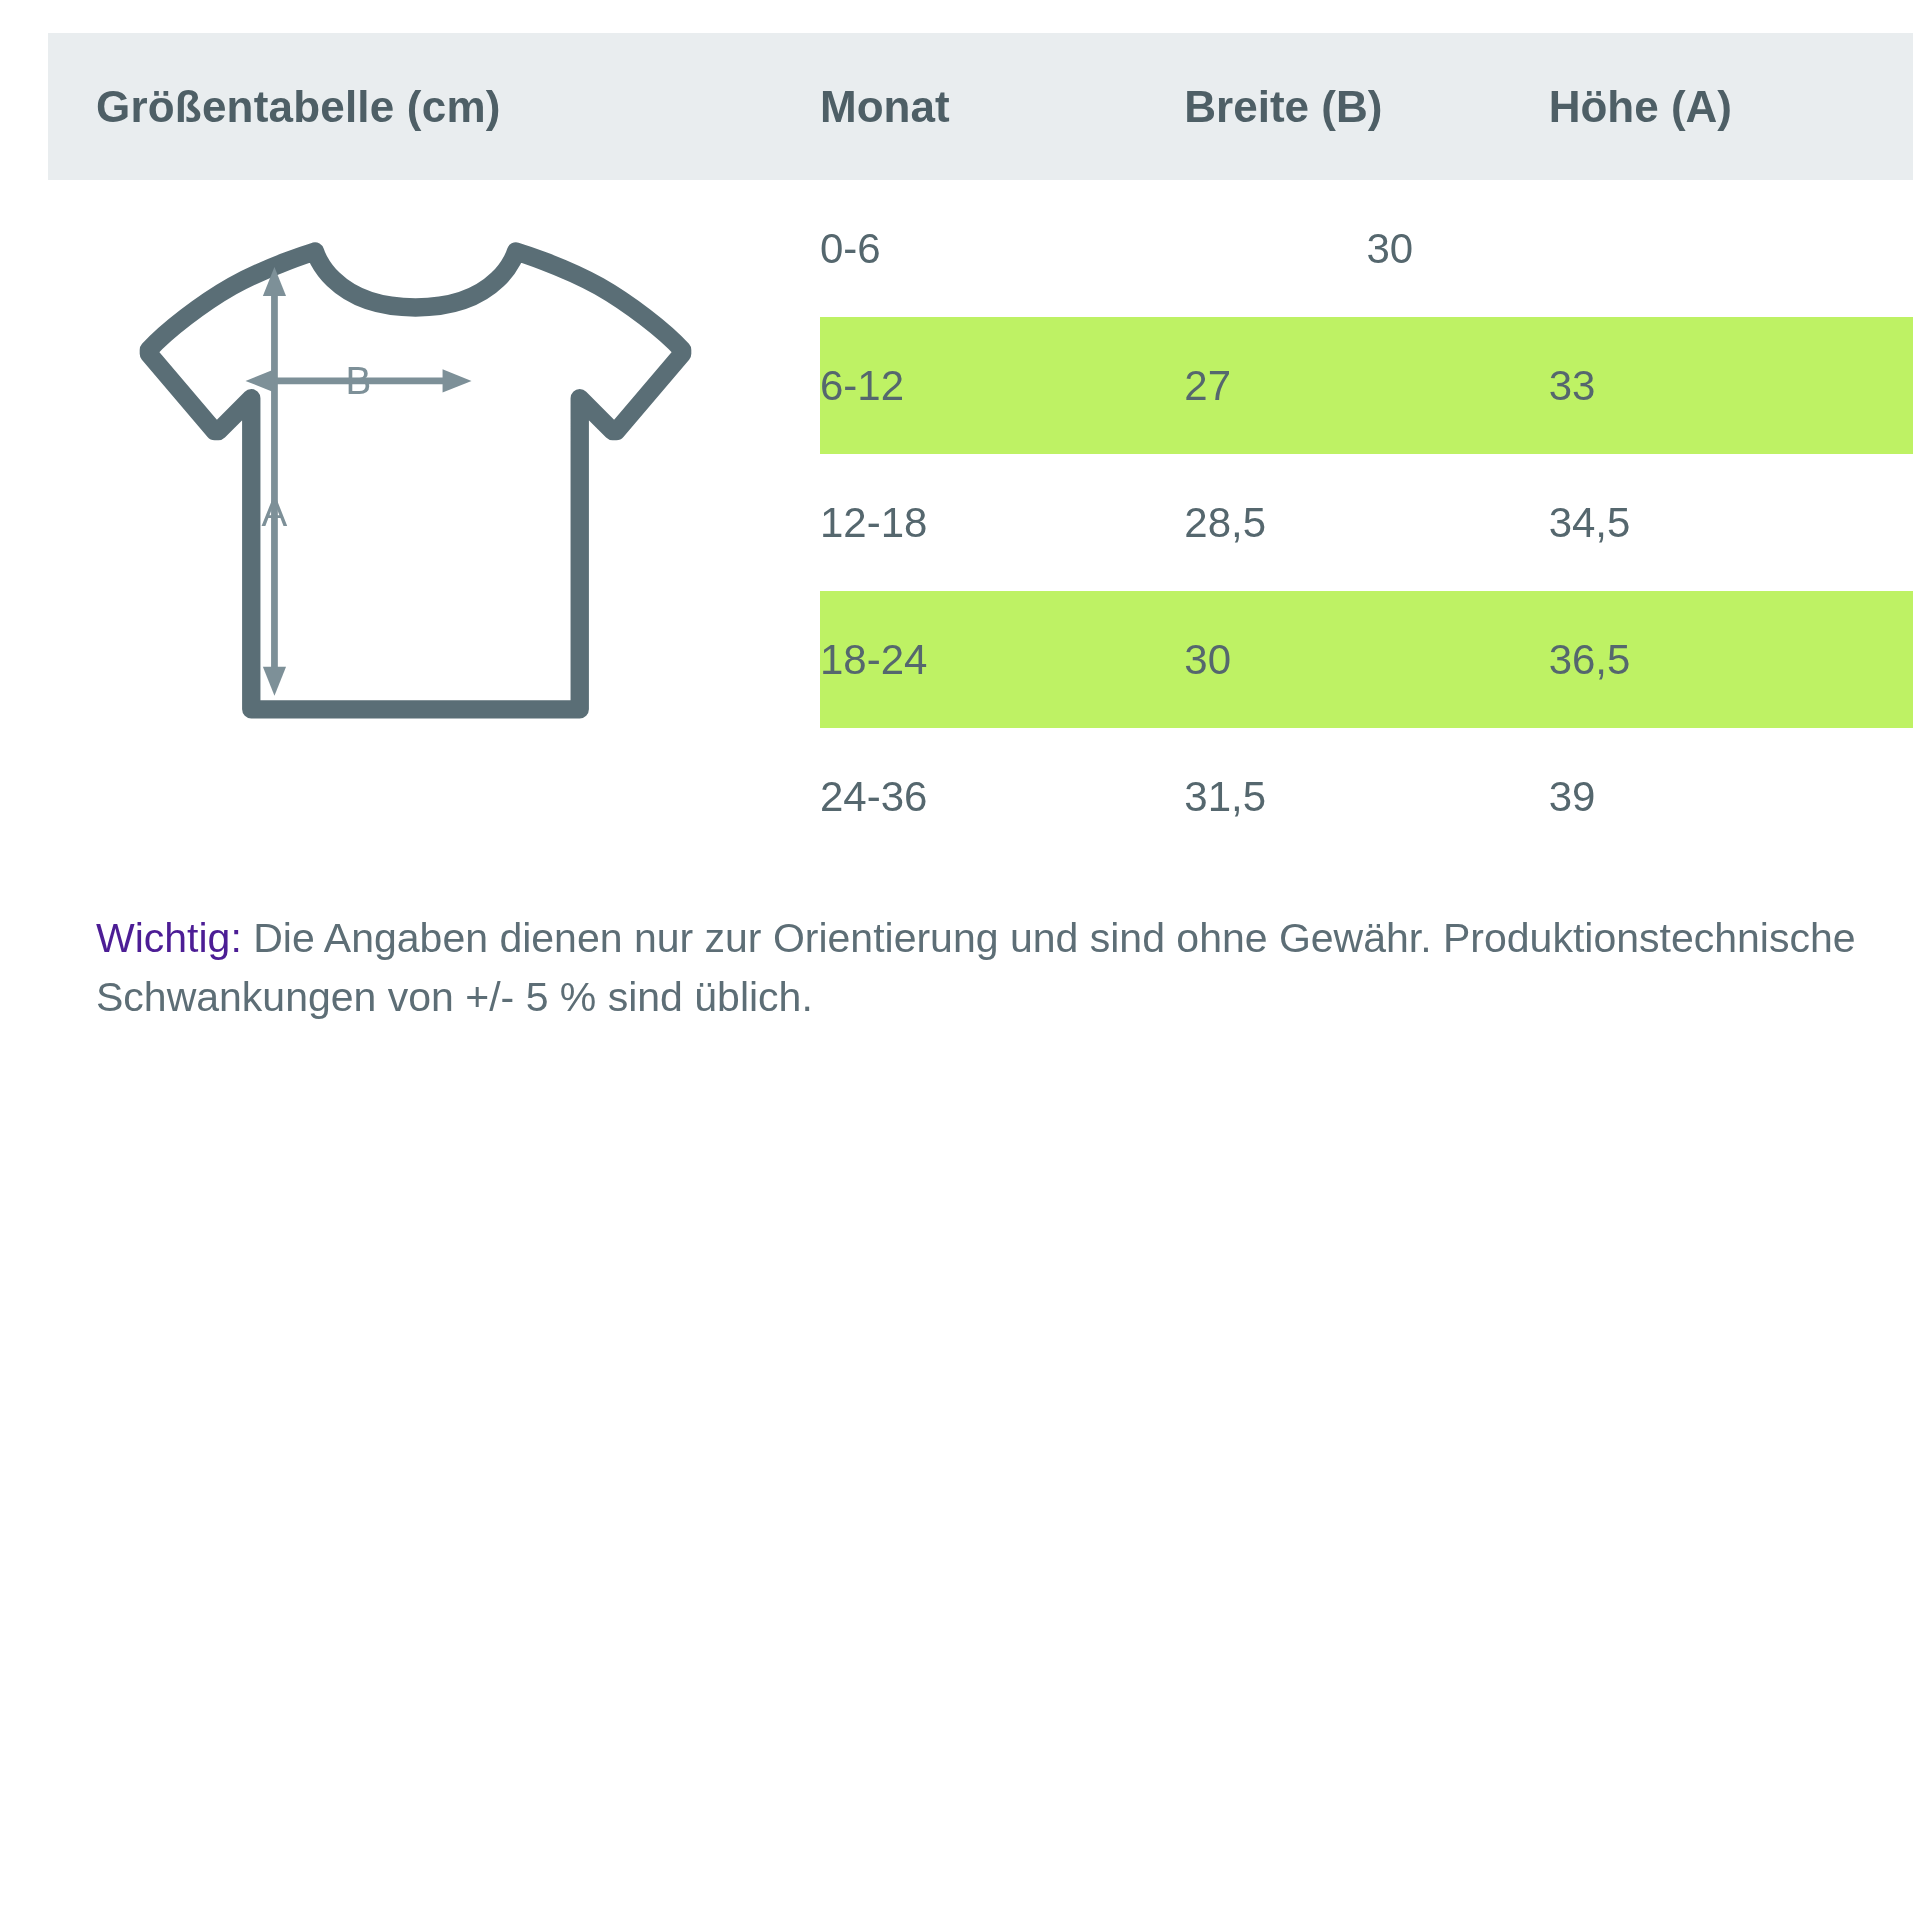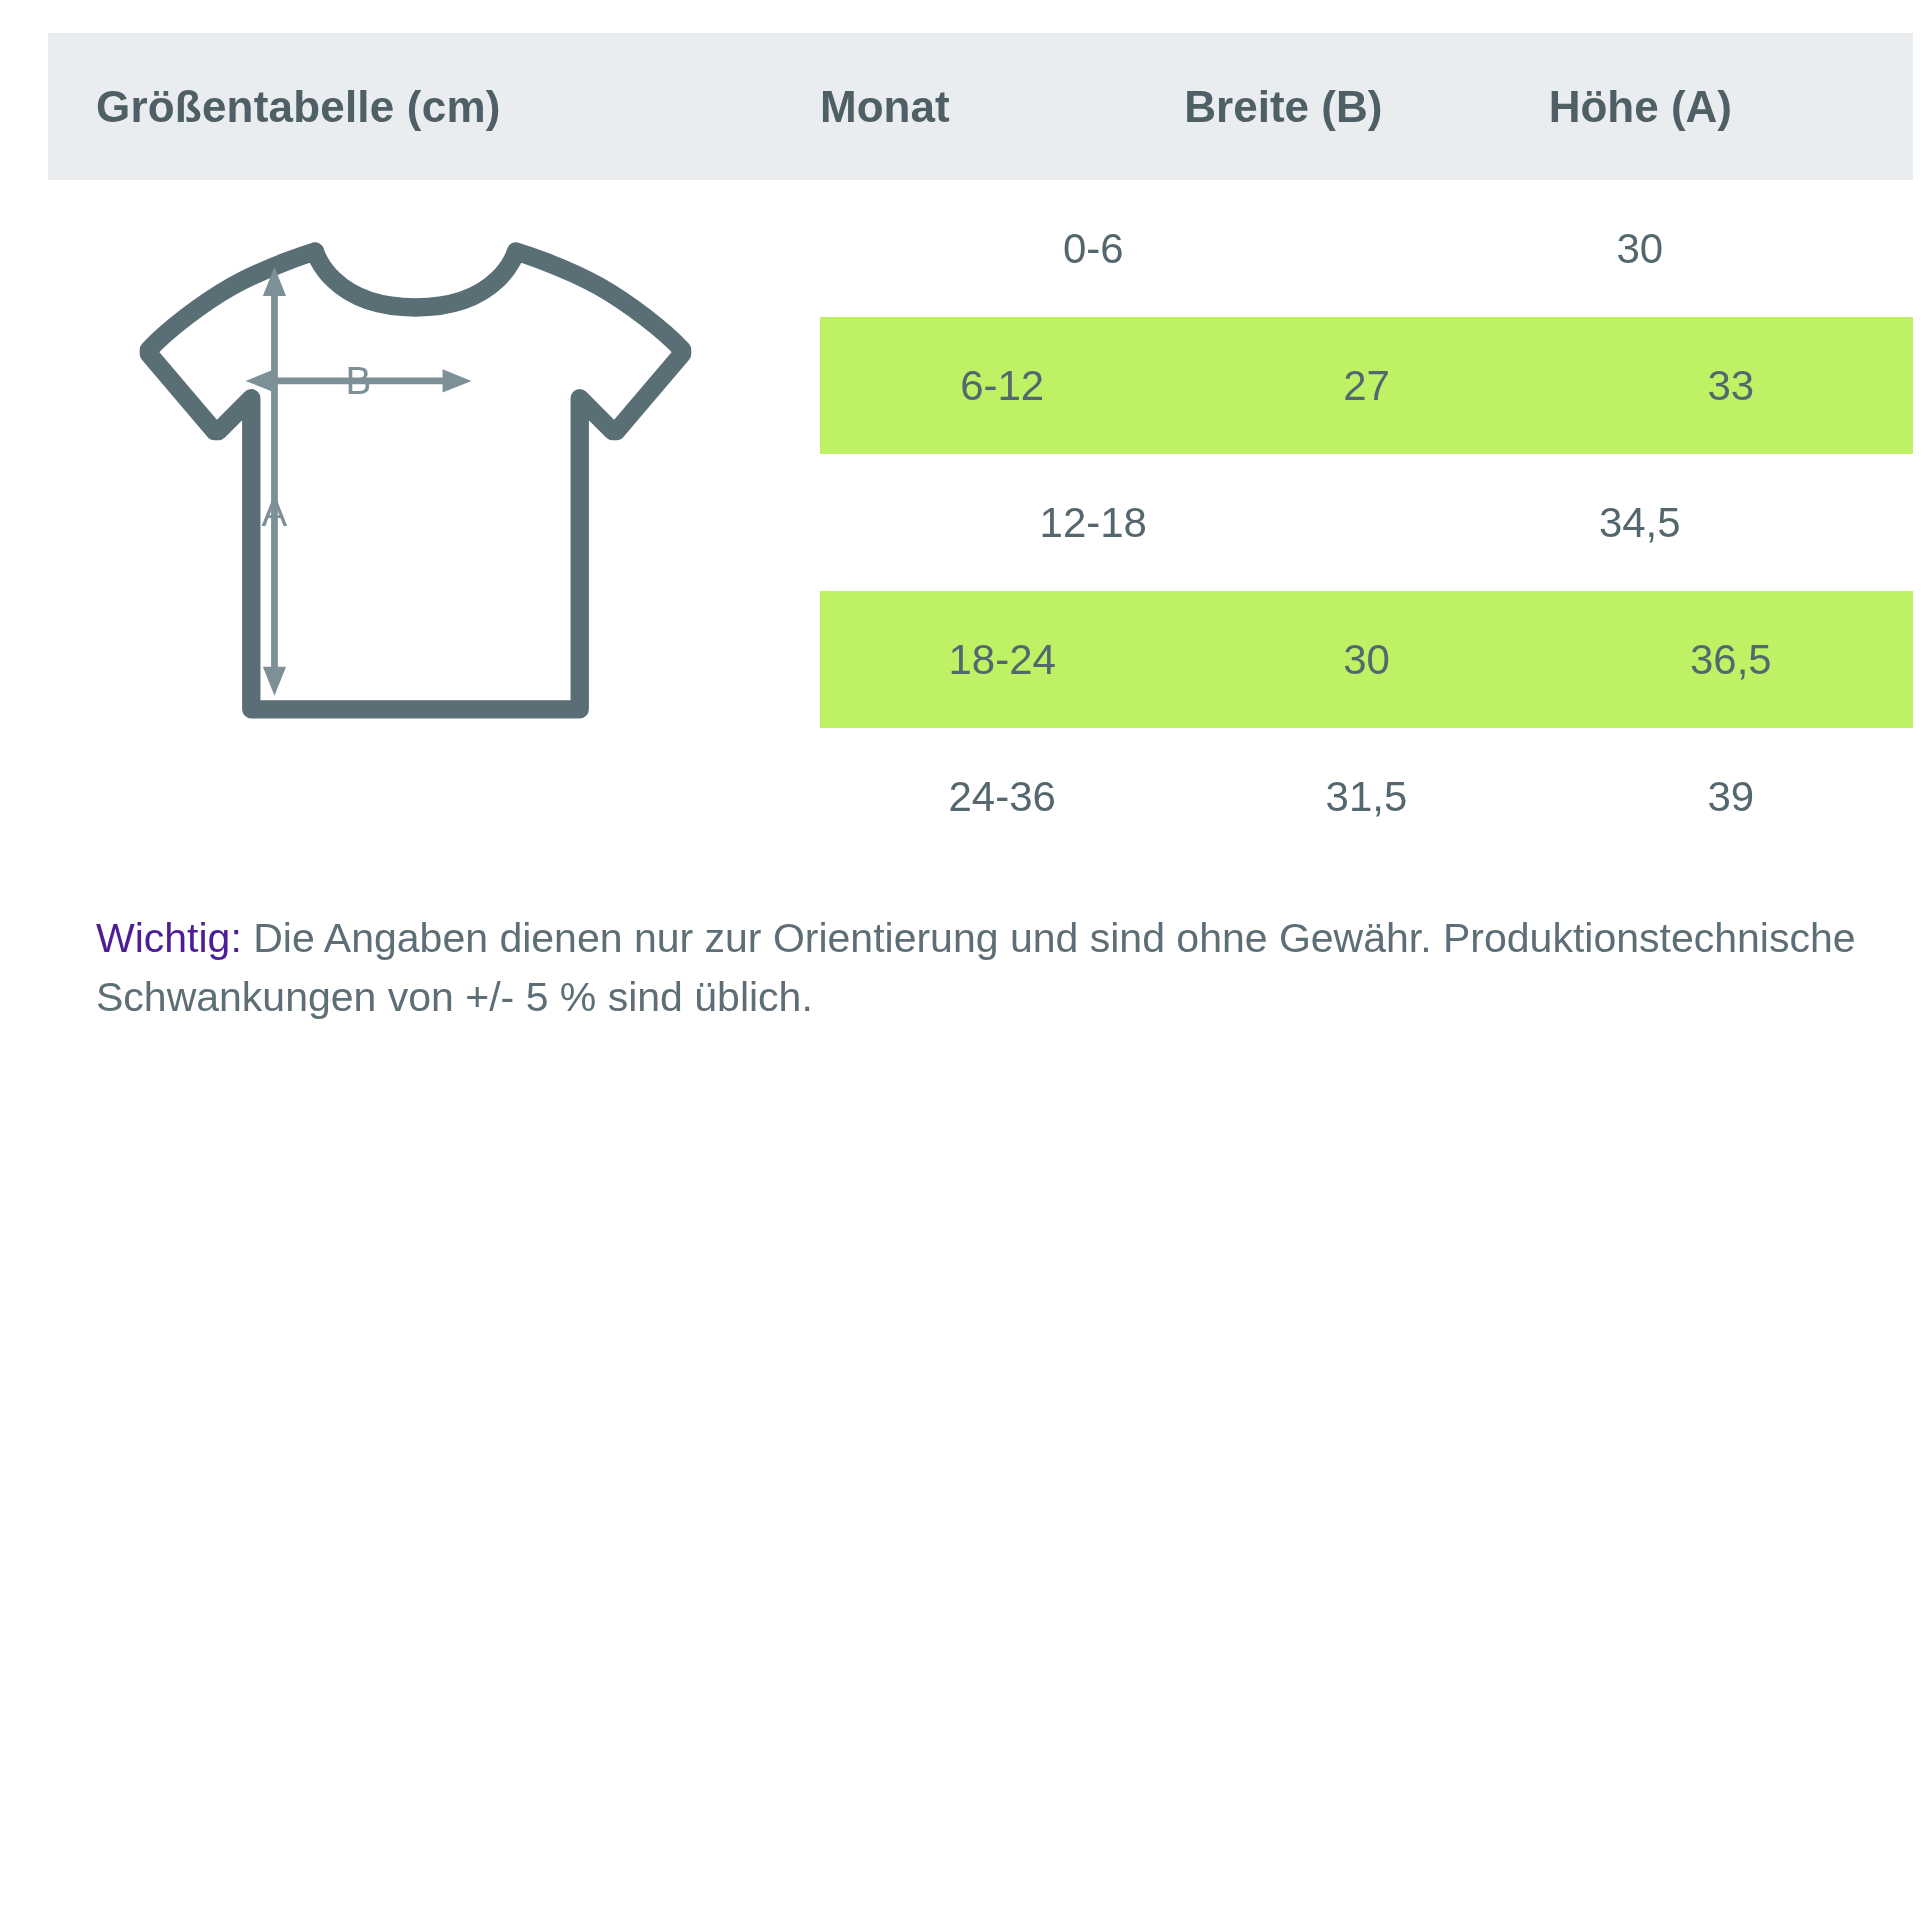--- a/index.html
+++ b/index.html
@@ -70,21 +70,21 @@
   .row {
     display: flex;
     align-items: center;
     height: 137px;
   }
   .row.alt {
     background: #bef264;
   }
   .row .cell {
     flex: 1 1 0;
-    text-align: center;
+    text-align: left;
     font-size: 42px;
     color: #55676e;
   }
 
   
   .note {
     margin-top: 44px;
     padding: 0 5.8px 0 48px;
     font-size: 41px;
     line-height: 1.45;
@@ -154,20 +154,21 @@
         </div>
 
         <div class="row alt">
           <div class="cell">6-12</div>
           <div class="cell">27</div>
           <div class="cell">33</div>
         </div>
 
         <div class="row">
           <div class="cell">12-18</div>
+          <div class="cell">28,5</div>
           <div class="cell">34,5</div>
         </div>
 
         <div class="row alt">
           <div class="cell">18-24</div>
           <div class="cell">30</div>
           <div class="cell">36,5</div>
         </div>
 
         <div class="row">

